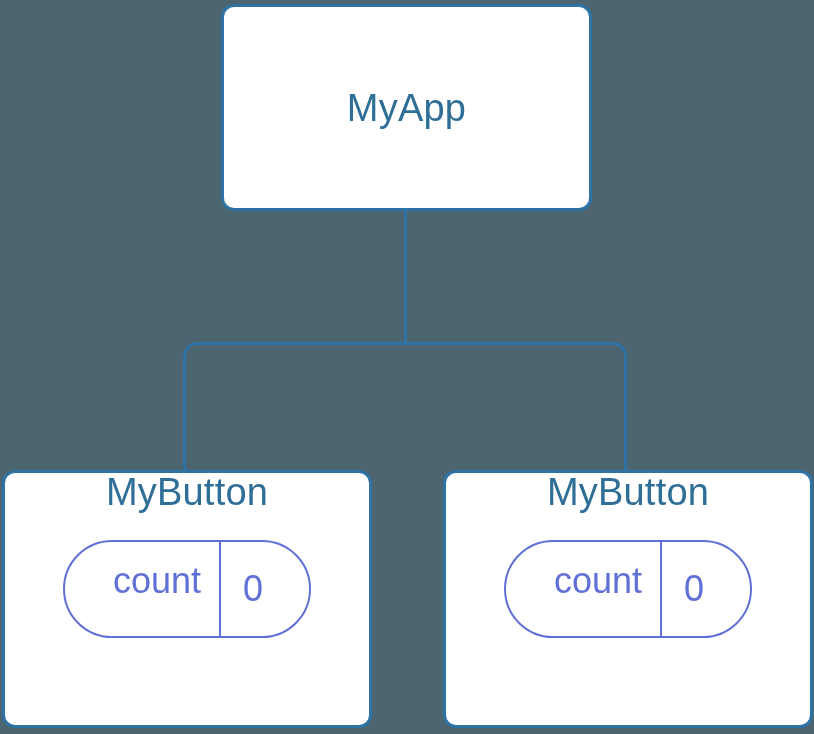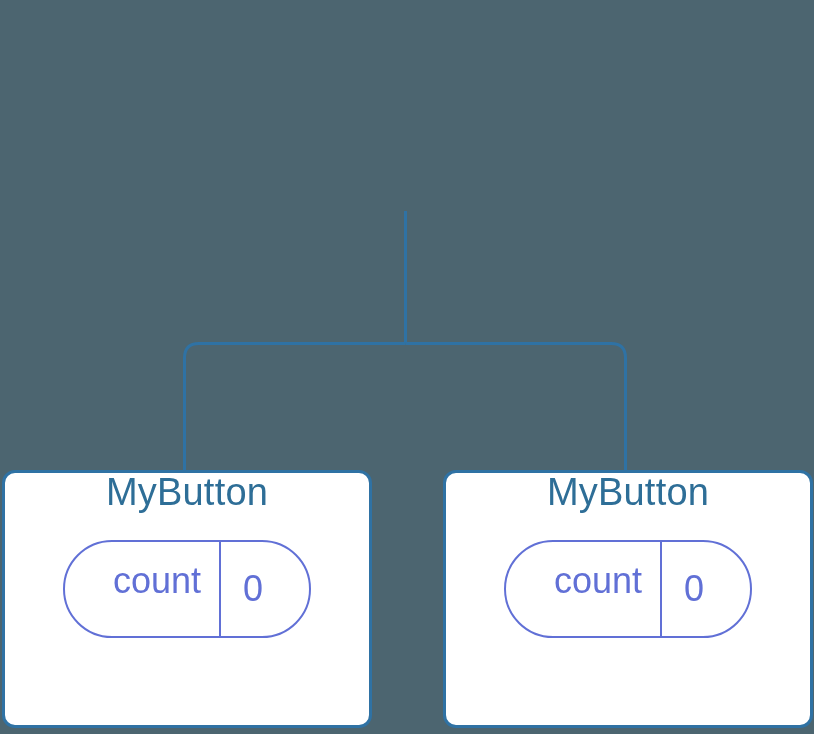--- a/index.html
+++ b/index.html
@@ -128,20 +128,23 @@
 
   <svg id="connectors" viewBox="0 0 814 734" width="814" height="734" xmlns="http://www.w3.org/2000/svg">
 
     <path d="M 405.5 211 L 405.5 343.5" fill="none" stroke="#2f72a4" stroke-width="3"></path>
 
     <path d="M 405.5 343.5 L 199 343.5 Q 184.5 343.5 184.5 358 L 184.5 472" fill="none" stroke="#2f72a4" stroke-width="3" stroke-linecap="butt"></path>
 
     <path d="M 405.5 343.5 L 611 343.5 Q 625.5 343.5 625.5 358 L 625.5 472" fill="none" stroke="#2f72a4" stroke-width="3" stroke-linecap="butt"></path>
   </svg>
 
+  <div class="node node-root">
+    <span class="node-title">MyApp</span>
+  </div>
 
   <div class="node node-child-left">
     <span class="node-title">MyButton</span>
     <div class="state-pill">
       <span class="pill-key">count</span>
       <span class="pill-divider"></span>
       <span class="pill-value">0</span>
     </div>
   </div>
 

